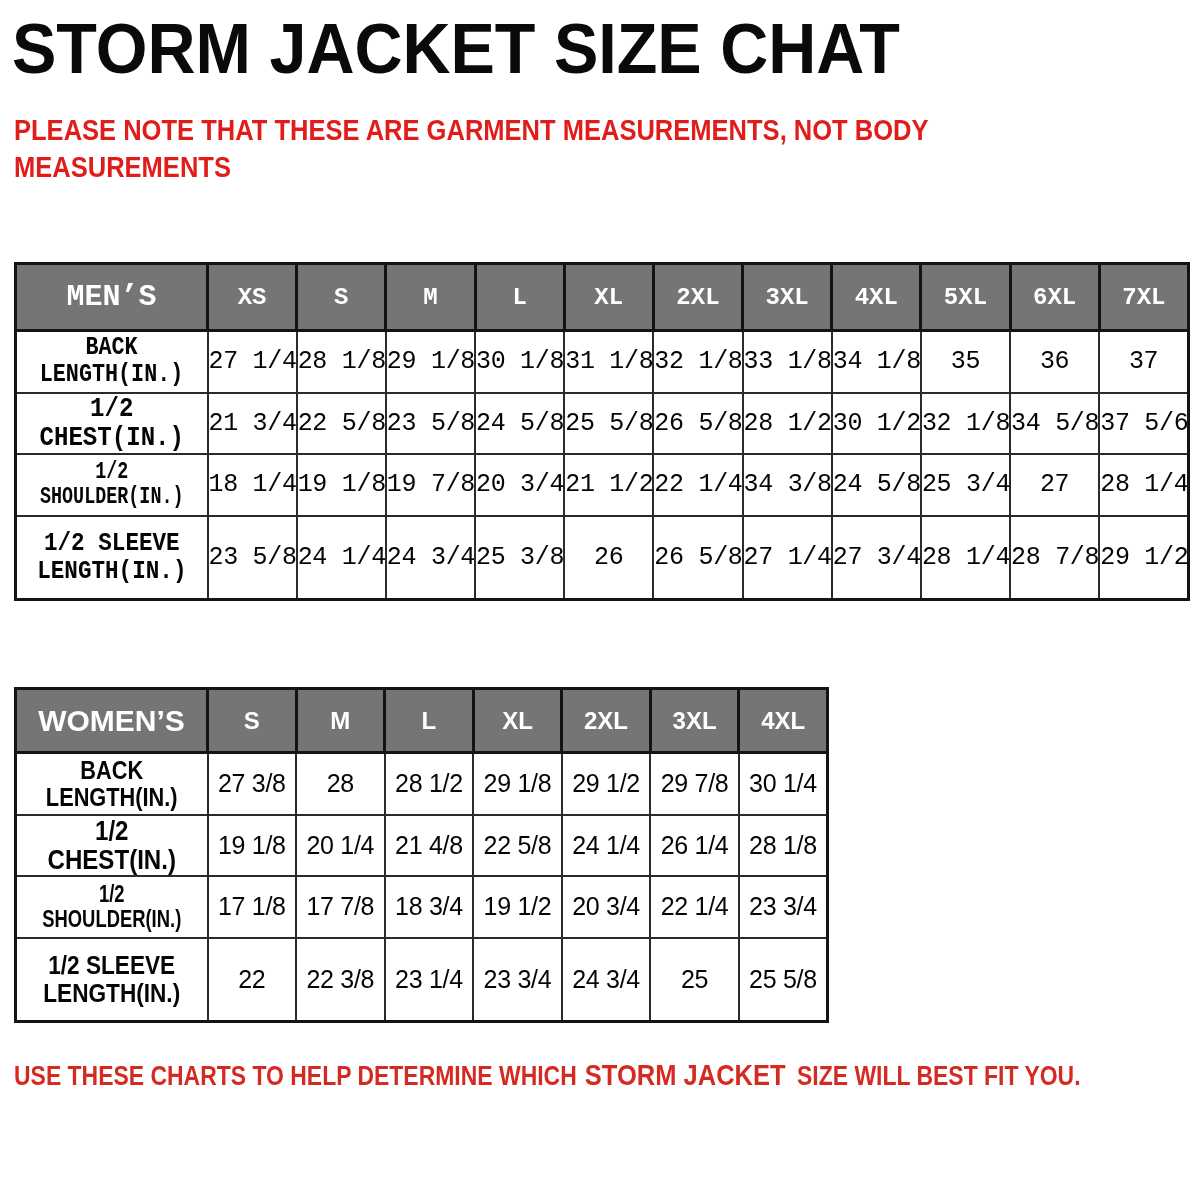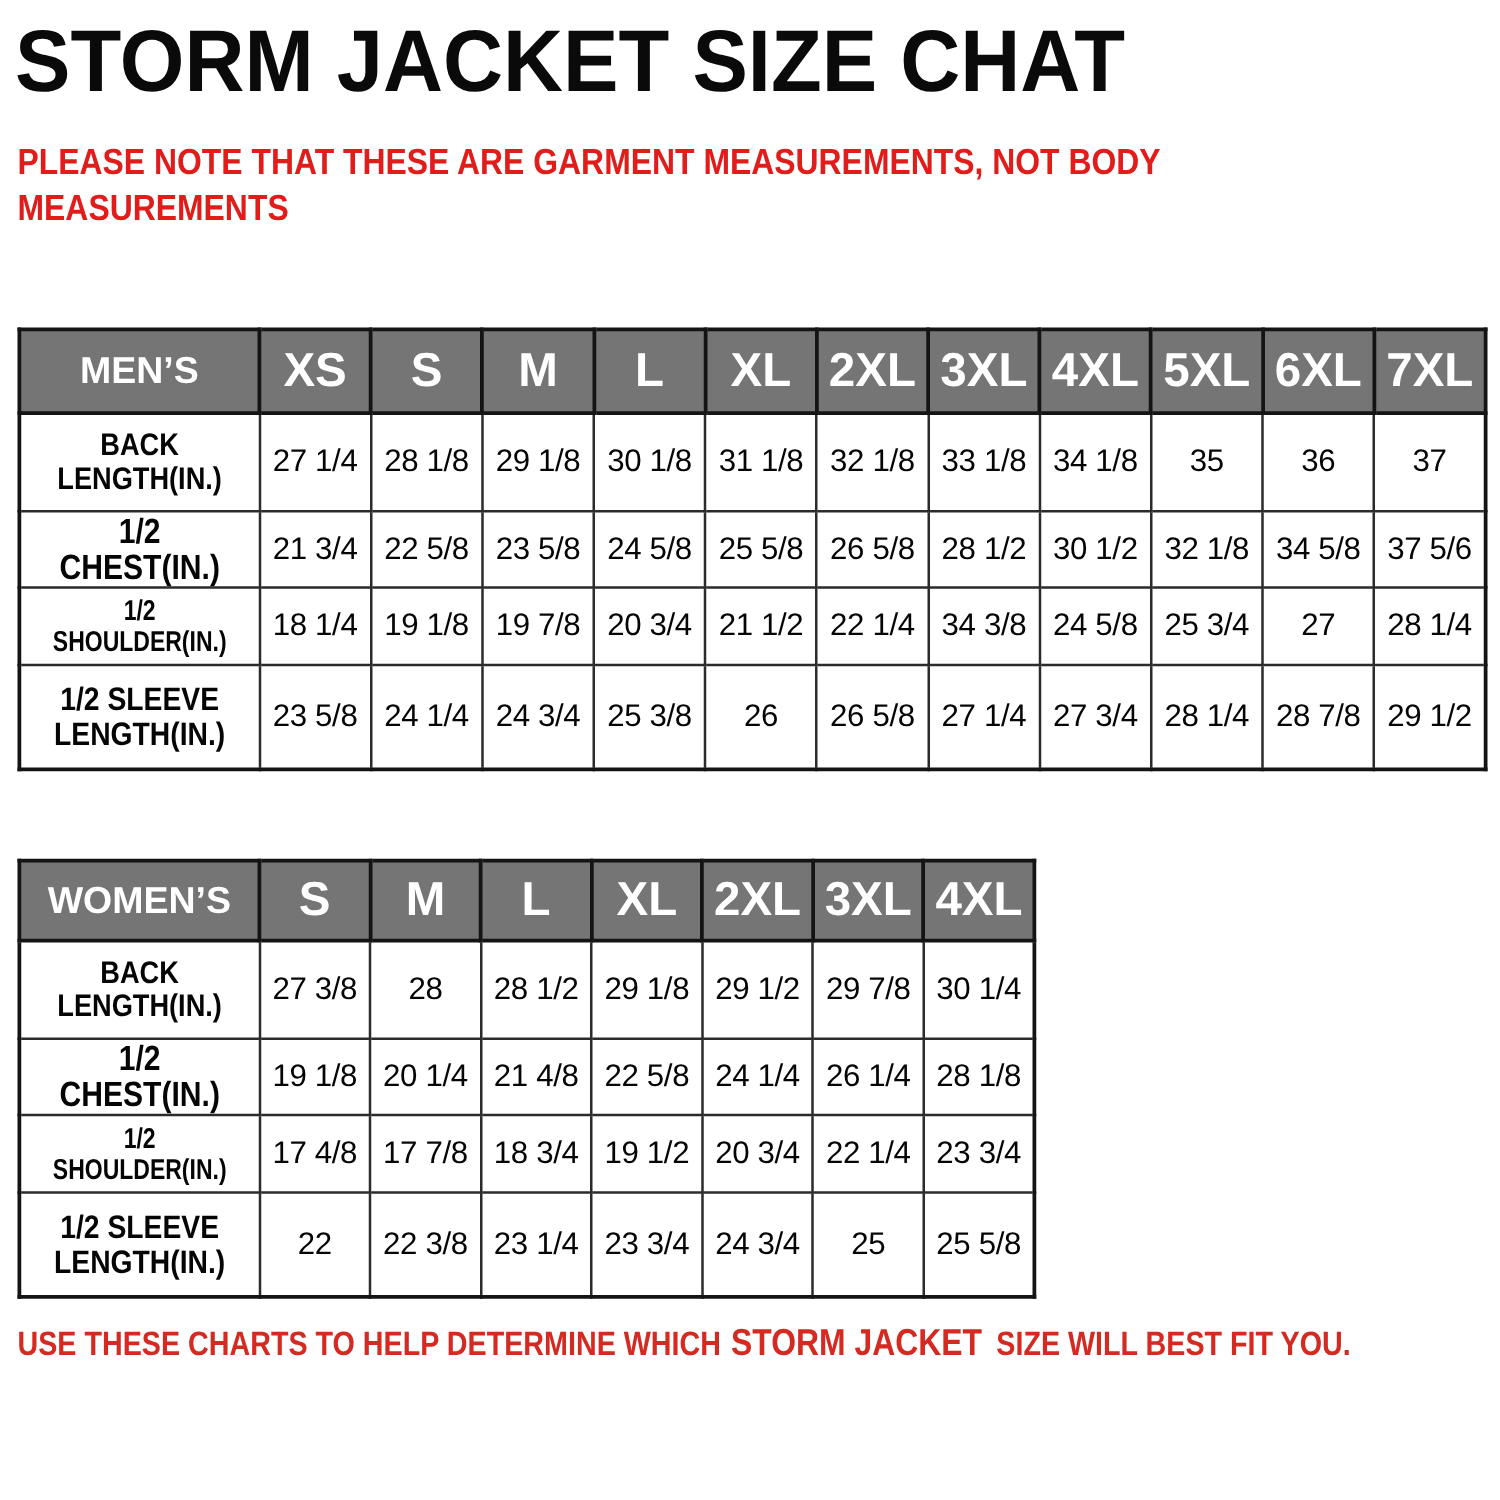--- a/index.html
+++ b/index.html
@@ -23,42 +23,42 @@
     font-size:29px; font-weight:700; color:#e01d1a;
     line-height:1.27; white-space:normal;
     transform:scaleX(0.88); transform-origin:left top;
   }
   table.size-table {
     position:absolute; left:14px;
     border-collapse:collapse; table-layout:fixed;
     background:#fff;
     border:3px solid #141414;
   }
-  table.mens   { top:262px; width:1176px; }
+  table.mens   { top:262px; width:1176px;font-family:Liberation Mono, monospace; }
   table.womens { top:687px; width:815px;  }
   .size-table col.c-label { width:192px; }
   .size-table thead th {
     background:#757575; color:#ffffff;
     border:3px solid #141414;
-    font-weight:700; font-size:38px;
+    font-weight:700; font-size:24px;
     text-align:center; vertical-align:middle;
   }
   .size-table thead th.corner { font-size:30px; }
   table.mens thead tr   { height:67px; }
   table.womens thead tr { height:64px; }
   .size-table tbody th, .size-table td {
     border:2px solid #2b2b2b;
     text-align:center; vertical-align:middle;
     background:#fff; padding:0;
   }
   .size-table td {
     font-size:25px; font-weight:400; color:#050505;
     white-space:nowrap; letter-spacing:-0.3px;
   }
-  tr.r-back     { height:78px; }
+  tr.r-back     { height:62px; }
   tr.r-chest    { height:60px; }
   tr.r-shoulder { height:62px; }
   tr.r-sleeve   { height:84px; }
   .lbl {
     display:inline-block; font-weight:700; color:#050505;
     white-space:pre-line; line-height:1.06;
     transform-origin:center center;
   }
   .lbl-back     { font-size:25px; transform:scaleX(0.87); }
   .lbl-chest    { font-size:28px; transform:scaleX(0.86); }
@@ -196,21 +196,21 @@
       <td>19 1/8</td>
       <td>20 1/4</td>
       <td>21 4/8</td>
       <td>22 5/8</td>
       <td>24 1/4</td>
       <td>26 1/4</td>
       <td>28 1/8</td>
     </tr>
     <tr class="r-shoulder">
       <th><span class="lbl lbl-shoulder">1/2 SHOULDER(IN.)</span></th>
-      <td>17 4/8</td>
+      <td>17 1/8</td>
       <td>17 7/8</td>
       <td>18 3/4</td>
       <td>19 1/2</td>
       <td>20 3/4</td>
       <td>22 1/4</td>
       <td>23 3/4</td>
     </tr>
     <tr class="r-sleeve">
       <th><span class="lbl lbl-sleeve">1/2 SLEEVE
 LENGTH(IN.)</span></th>

